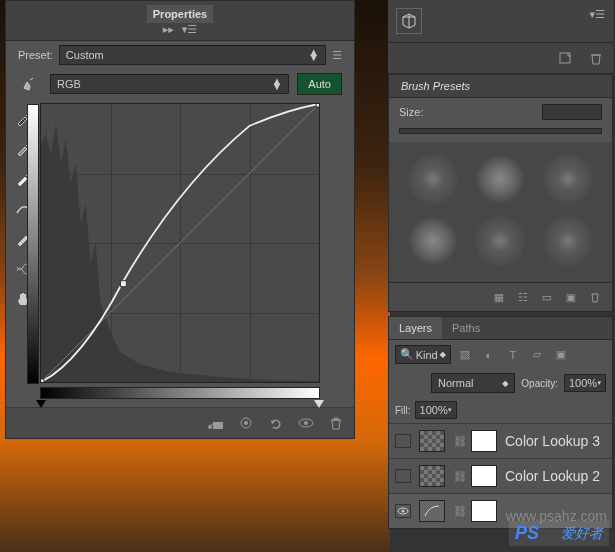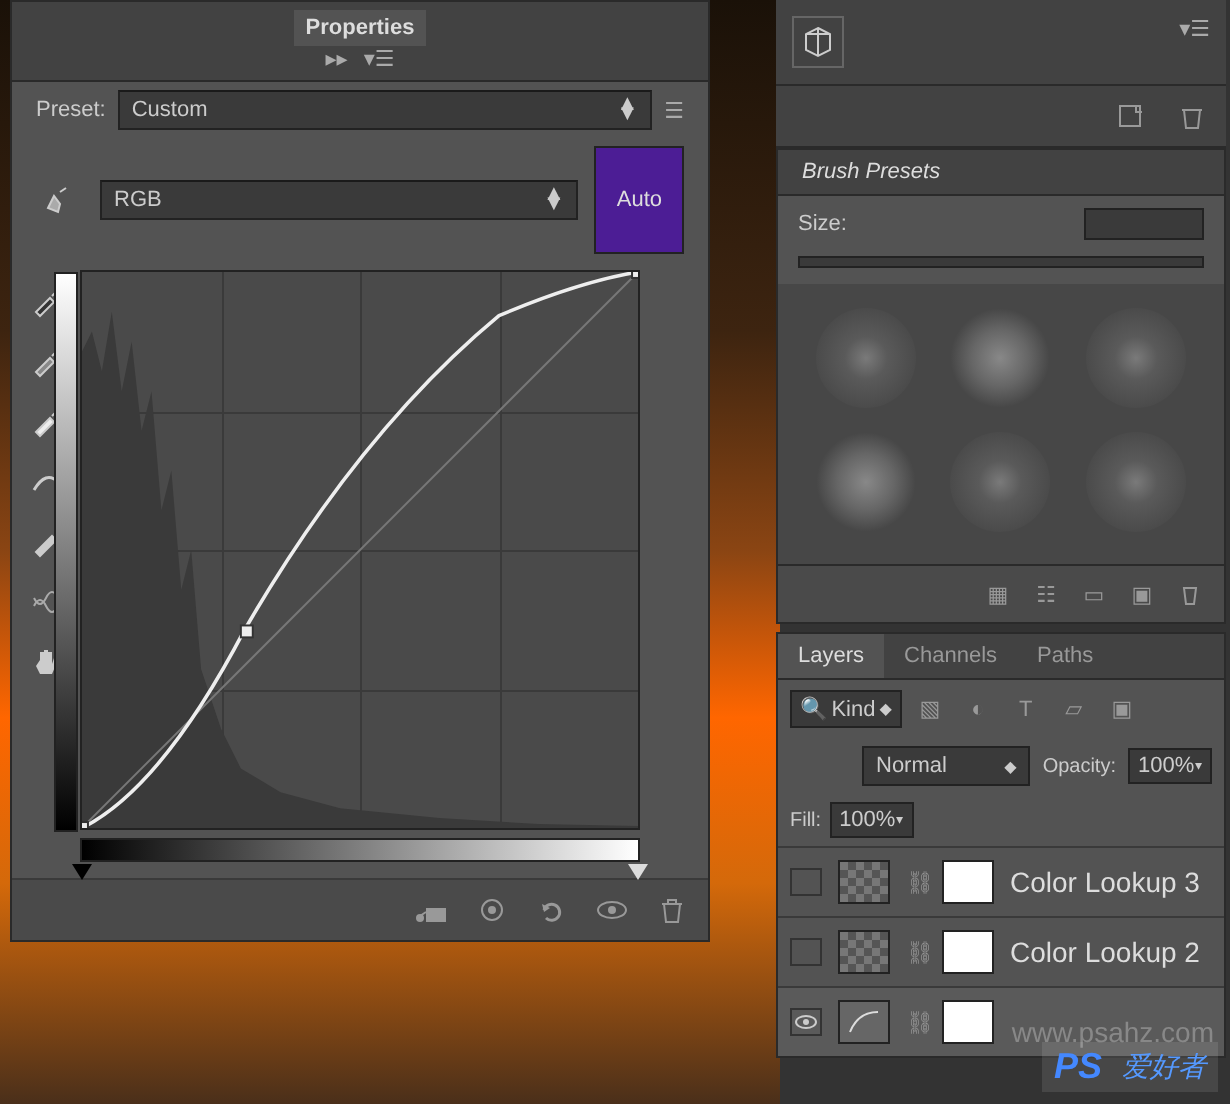--- a/index.html
+++ b/index.html
@@ -18,21 +18,21 @@
 .curves-icon-btn.active { background: #666; }
 .curves-title { font-weight: bold; color: #ddd; font-size: 12px; }
 
 .preset-row { display: flex; align-items: center; padding: 4px 12px; gap: 6px; }
 .preset-label { color: #ccc; }
 .dropdown { flex: 1; background: #3a3a3a; border: 1px solid #222; border-top-color: #1a1a1a; padding: 3px 6px; display: flex; justify-content: space-between; align-items: center; color: #ddd; cursor: pointer; }
 .dropdown-arrows { display: flex; flex-direction: column; line-height: 5px; font-size: 8px; color: #aaa; }
 
 .channel-row { display: flex; align-items: center; padding: 4px 12px; gap: 8px; }
 .finger-icon { width: 24px; height: 20px; display: flex; align-items: center; justify-content: center; }
-.auto-btn { background: #4c1d95; border: 1px solid #222; padding: 20px 10px; color: #ddd; cursor: pointer; }
+.auto-btn { background: #14532d; border: 1px solid #222; padding: 4px 10px; color: #ddd; cursor: pointer; }
 
 .curves-area { display: flex; padding: 4px 8px 8px 4px; }
 .tools-col { width: 30px; display: flex; flex-direction: column; gap: 6px; padding-top: 4px; }
 .tool-btn { width: 26px; height: 24px; display: flex; align-items: center; justify-content: center; cursor: pointer; border: 1px solid transparent; }
 
 .graph-wrap { flex: 1; }
 .graph-box { width: 280px; height: 280px; background: #4a4a4a; border: 1px solid #222; position: relative; }
 .graph-grid { position: absolute; inset: 0; }
 .grid-line-v { position: absolute; top: 0; bottom: 0; width: 1px; background: #3a3a3a; }
 .grid-line-h { position: absolute; left: 0; right: 0; height: 1px; background: #3a3a3a; }
@@ -81,21 +81,21 @@
 .lock-ic { width: 16px; height: 16px; display: flex; align-items: center; justify-content: center; color: #aaa; }
 
 .layer-item { display: flex; align-items: center; padding: 6px 6px; gap: 8px; border-top: 1px solid #3a3a3a; }
 .vis-box { width: 16px; height: 14px; border: 1px solid #333; display: flex; align-items: center; justify-content: center; }
 .layer-thumb { width: 26px; height: 22px; border: 1px solid #222; background: #888; display: flex; align-items: center; justify-content: center; }
 .layer-thumb.grid-th { background: linear-gradient(45deg, #555 25%, transparent 25%, transparent 75%, #555 75%), linear-gradient(45deg, #555 25%, #777 25%, #777 75%, #555 75%); background-size: 8px 8px; background-position: 0 0, 4px 4px; }
 .layer-mask { width: 26px; height: 22px; border: 1px solid #222; background: #fff; }
 .link-ic { width: 10px; color: #999; }
 .layer-name { color: #ddd; font-size: 14px; }
 
-.watermark { position: absolute; right: 6px; bottom: 6px; z-index: 100; display: flex; align-items: center; gap: 10px; background: rgba(255,255,255,0.1); padding: 2px 6px; }
+.watermark { position: absolute; right: 6px; bottom: 6px; z-index: 100; display: flex; align-items: center; gap: 22px; background: rgba(255,255,255,0.1); padding: 2px 6px; }
 .wm-ps { font-size: 18px; font-weight: bold; font-style: italic; color: #4488ff; }
 .wm-txt { font-size: 14px; color: #5599ff; font-style: italic; }
 .wm-url { position: absolute; right: 8px; bottom: 28px; font-size: 14px; color: #888; z-index: 100; }
 
 svg { display: block; }
 </style>
 </head>
 <body>
 
 <div class="bg-image"></div>
@@ -292,21 +292,20 @@
           <svg width="12" height="12">
             <path d="M3 3 L9 3 L8 11 L4 11 Z" stroke="#999" fill="none"></path>
           </svg>
         </div>
     </div>
   </div>
 
   <div class="layers-panel">
     <div class="layers-tabs">
       <div class="ltab active">Layers</div>
-      <div class="ltab">Channels</div>
       <div class="ltab">Paths</div>
     </div>
     <div class="filter-row">
       <div class="kind-dd">
         <span>🔍</span>
           <span>Kind</span>
           <span style="font-size:8px">◆</span>
       </div>
       <div class="filter-icon">▧</div>
       <div class="filter-icon">◐</div>

